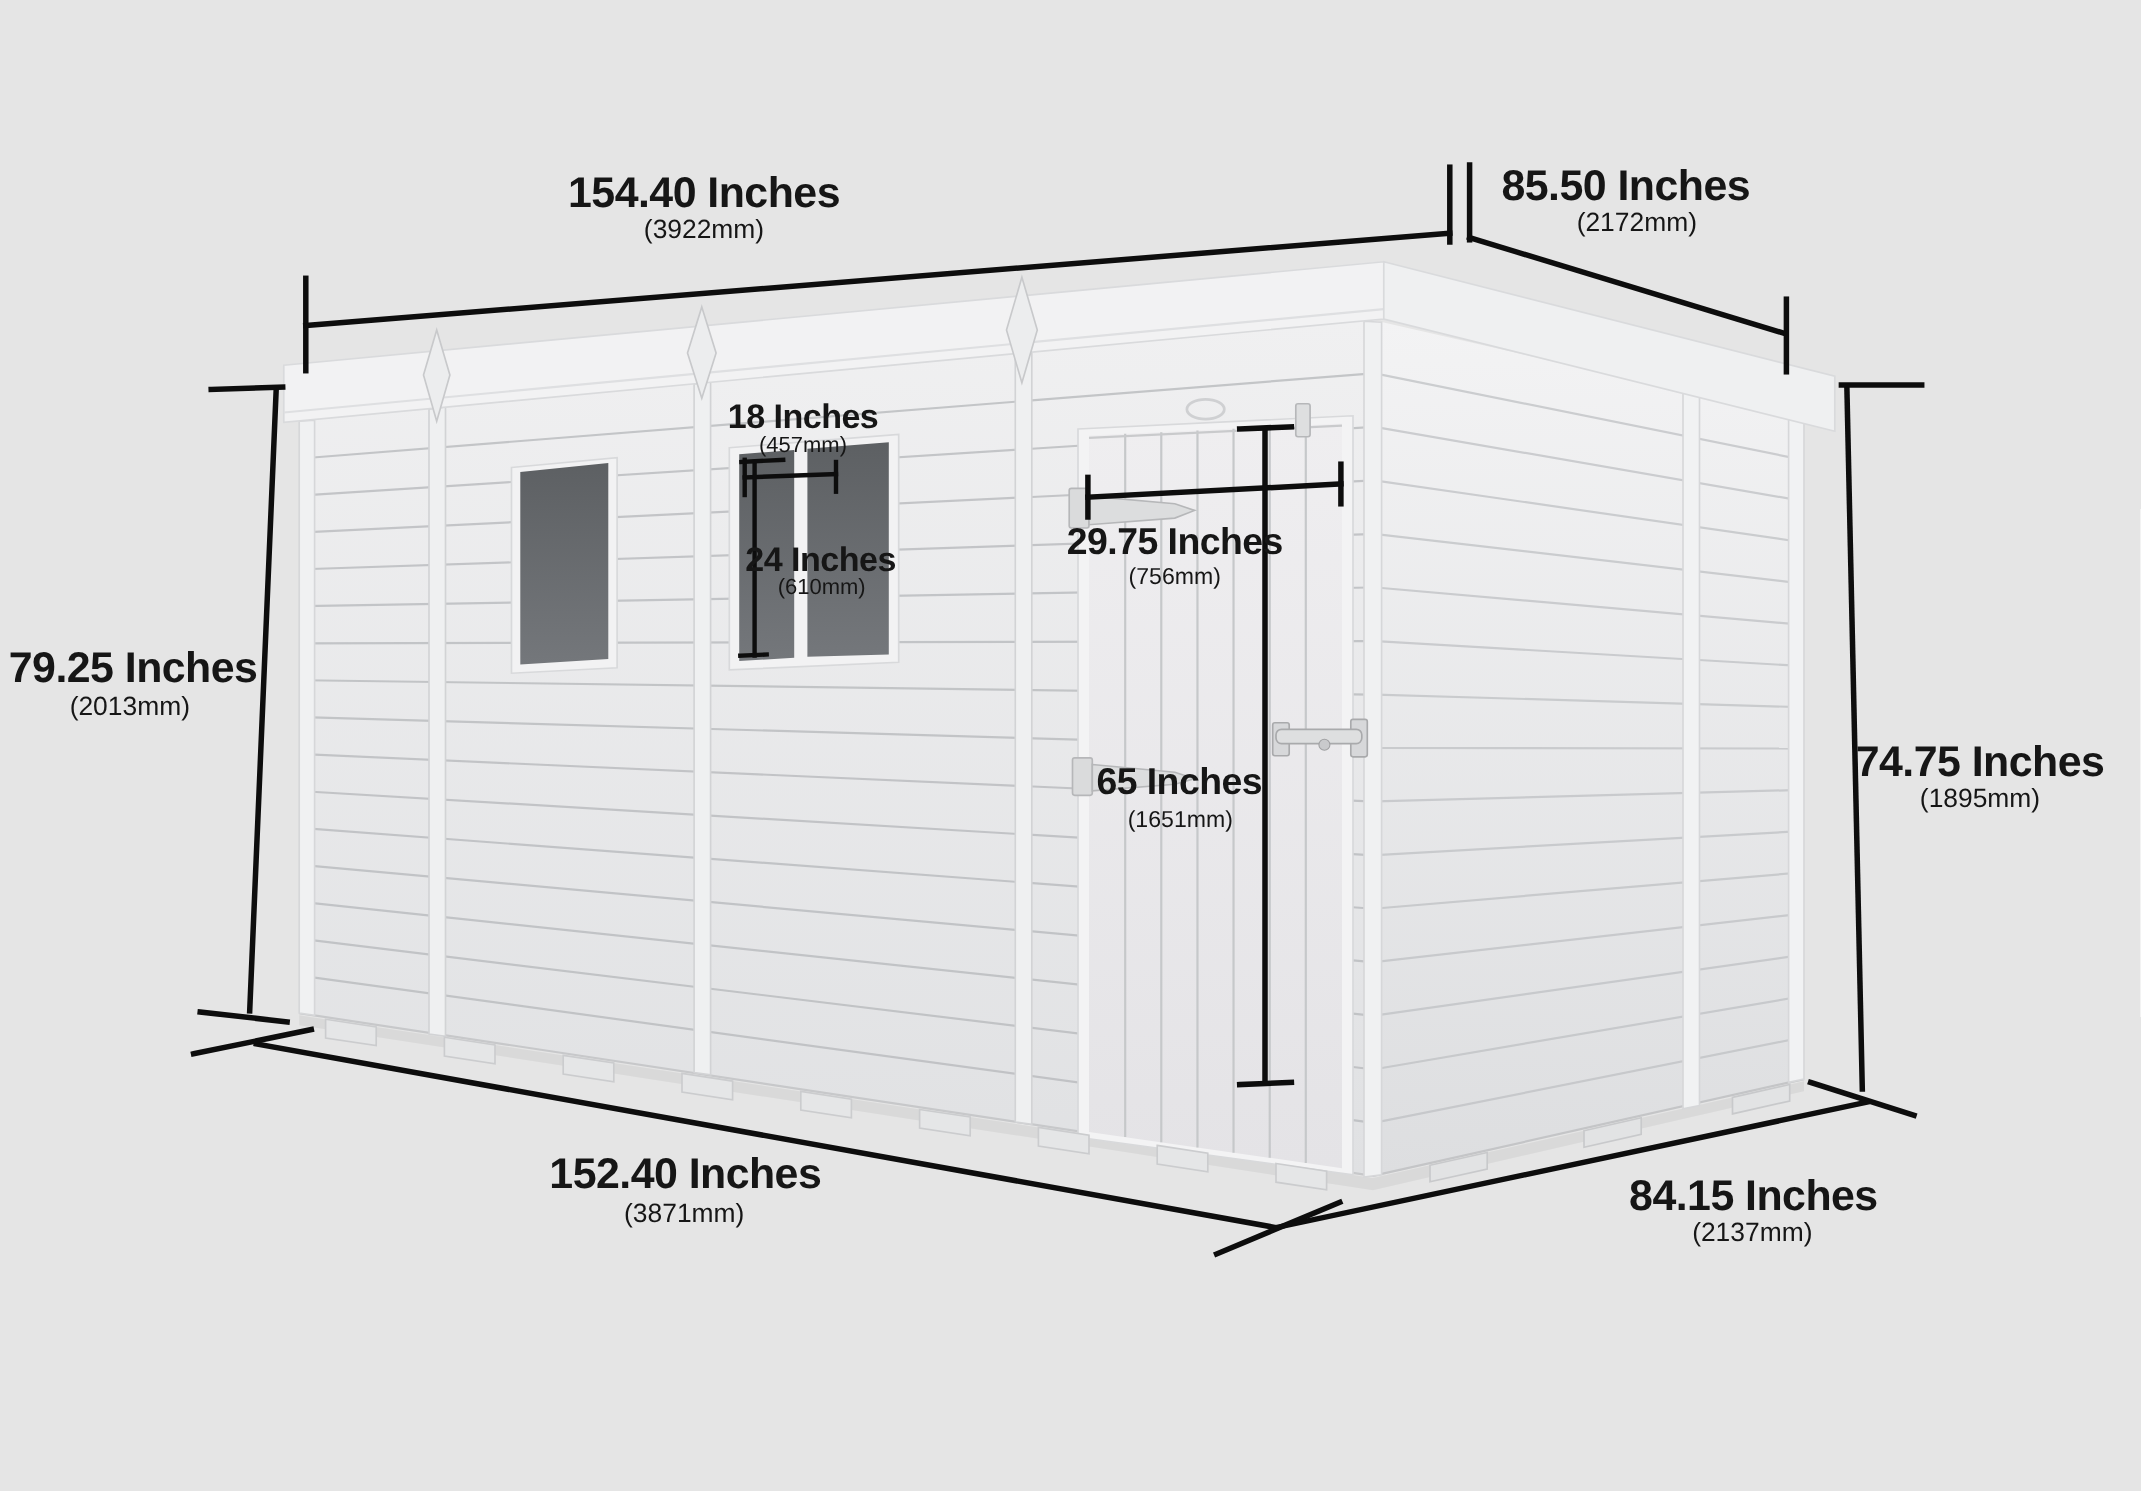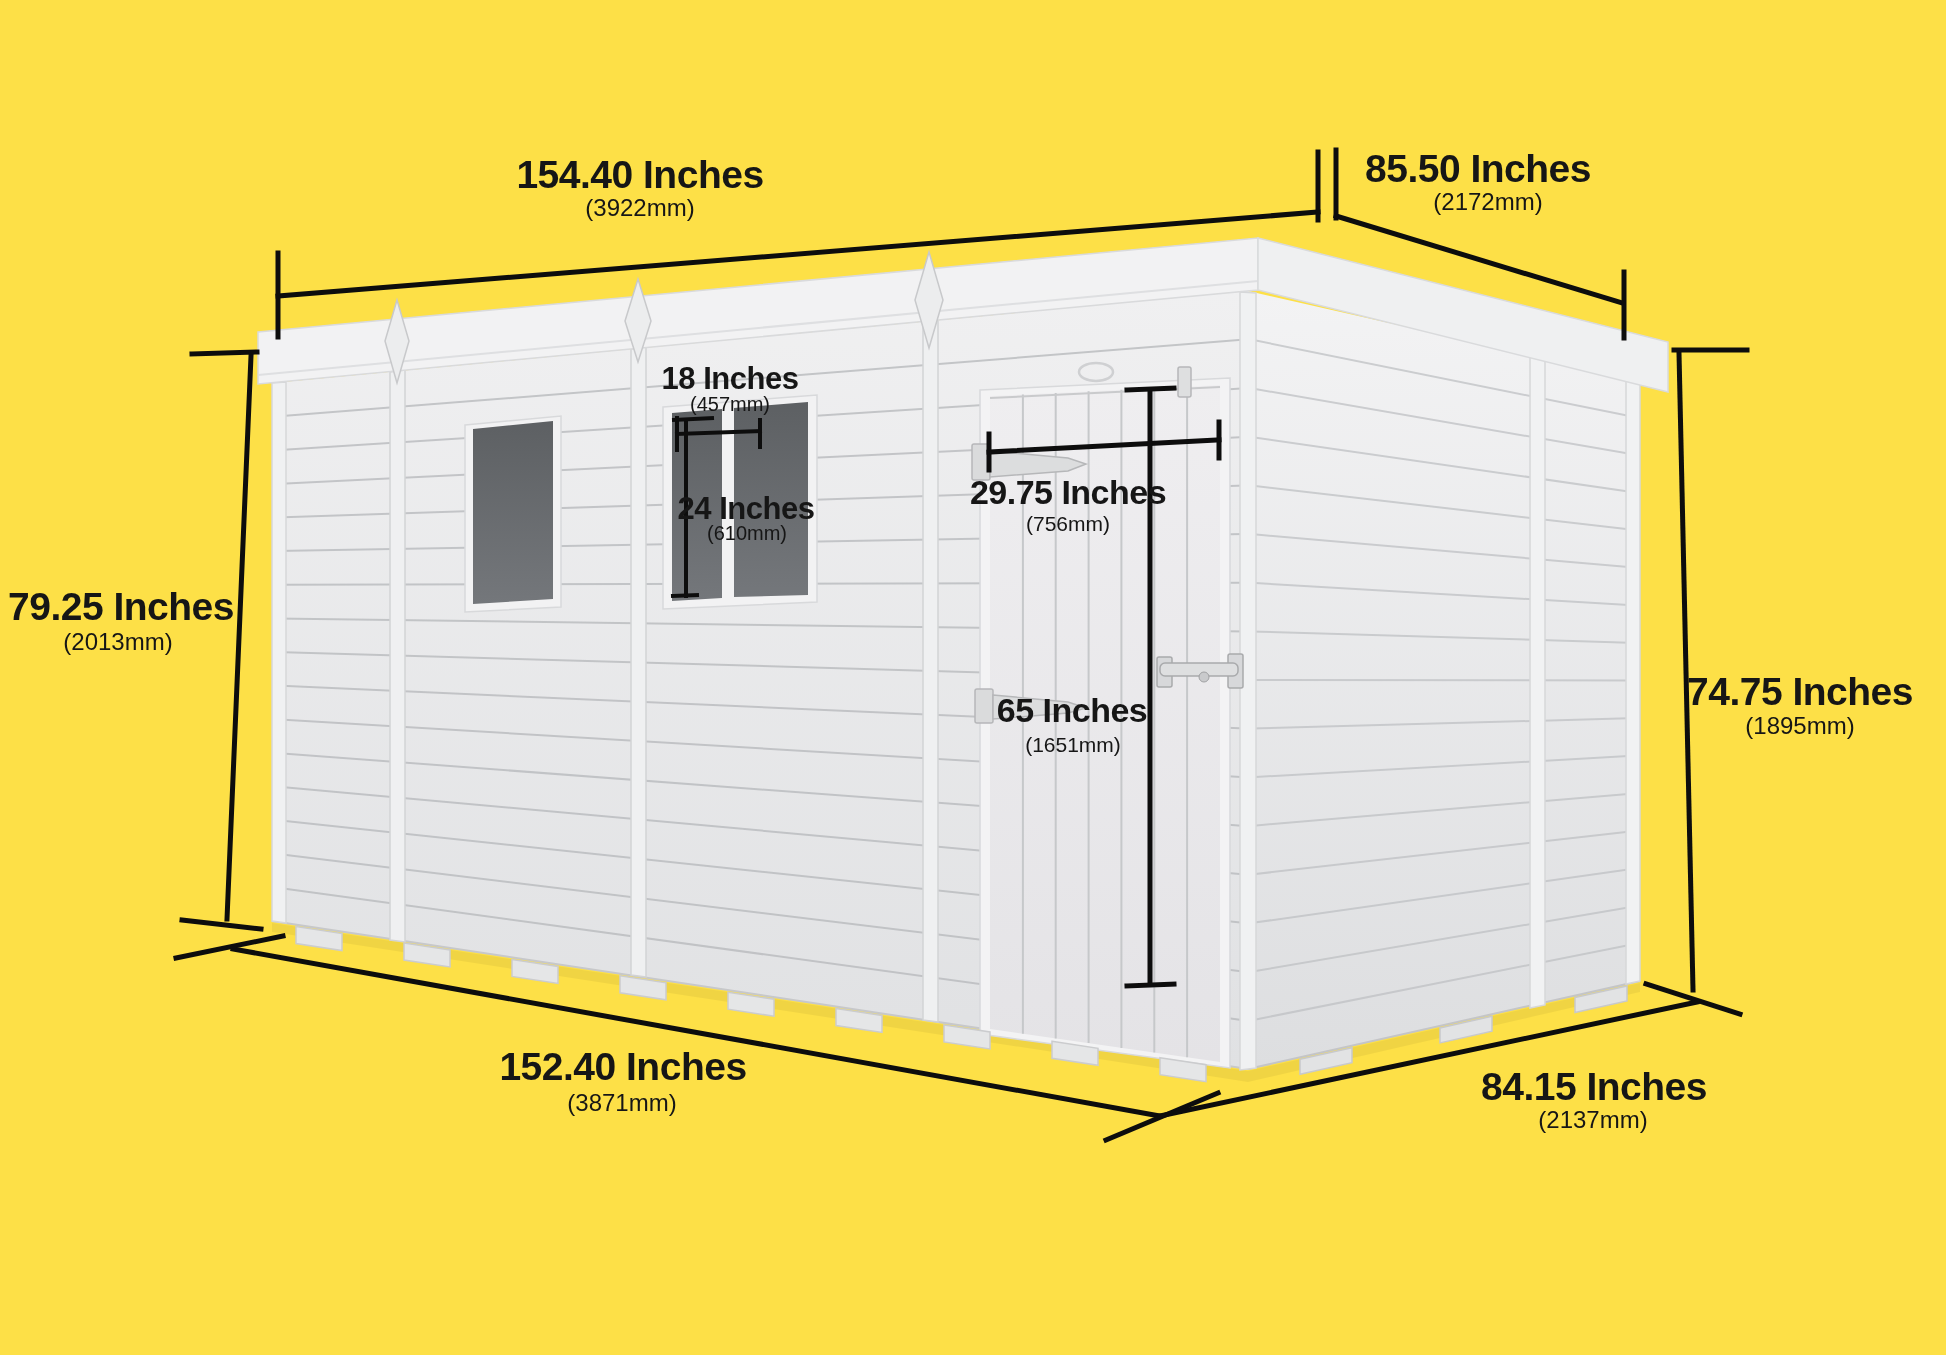--- a/index.html
+++ b/index.html
@@ -1,16 +1,16 @@
 <!DOCTYPE html>
 <html><head>
 <meta charset="utf-8">
 <style>
   html,body{margin:0;padding:0;background:#ffffff;}
-  .stage{position:relative;width:1946px;height:1355px;background:#fde047;overflow:hidden;
+  .stage{position:relative;width:1946px;height:1355px;background:#e5e5e5;overflow:hidden;
          font-family:"Liberation Sans",sans-serif;}
   svg{display:block;}
   text{fill:#161616;}
   .dim-val{font-family:"Liberation Sans",sans-serif;font-weight:700;font-size:39px;letter-spacing:-0.5px;}
   .dim-mm{font-family:"Liberation Sans",sans-serif;font-weight:400;font-size:24px;}
   .dim-val-win{font-family:"Liberation Sans",sans-serif;font-weight:700;font-size:31px;letter-spacing:-0.5px;}
   .dim-mm-win{font-family:"Liberation Sans",sans-serif;font-weight:400;font-size:20px;}
   .dim-val-door{font-family:"Liberation Sans",sans-serif;font-weight:700;font-size:34px;letter-spacing:-0.5px;}
   .dim-mm-door{font-family:"Liberation Sans",sans-serif;font-weight:400;font-size:21px;}
   .dimline{stroke:#0d0d0d;stroke-width:5;stroke-linecap:square;fill:none;}

